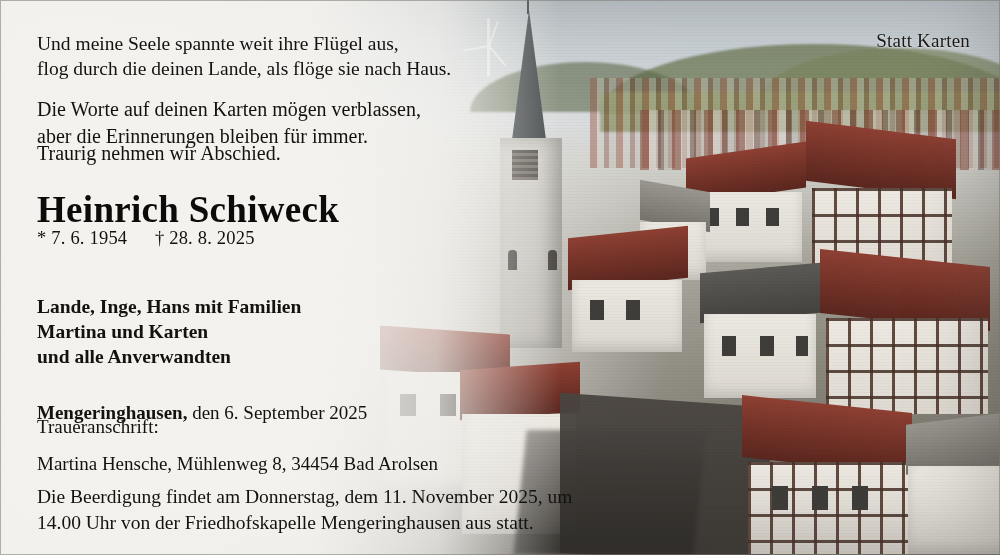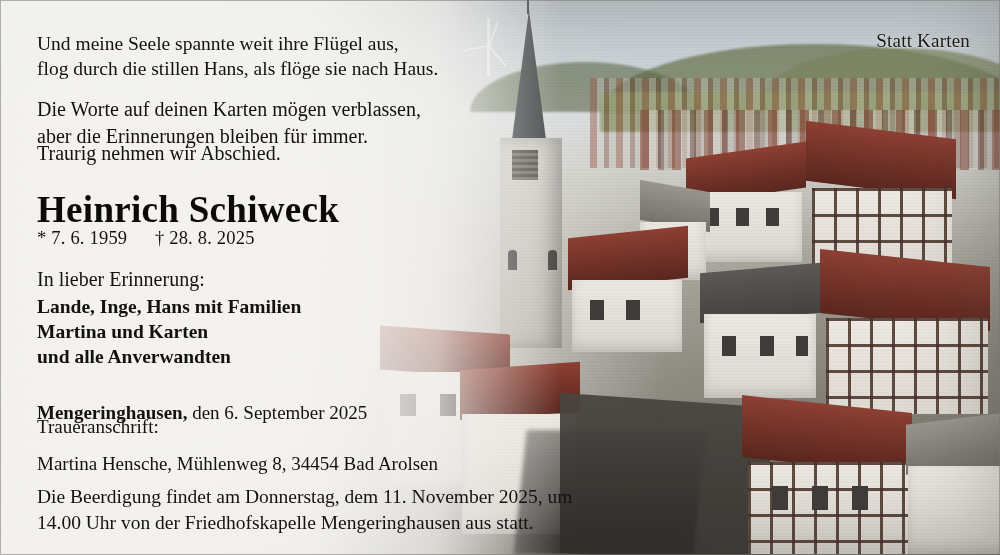--- a/index.html
+++ b/index.html
@@ -279,41 +279,40 @@
     <div class="vignette"></div>
     <div class="text-wash"></div>
   </div>
 
   <div id="content">
 
     <div class="statt">Statt Karten</div>
 
     <div class="block verse">
       <div class="line">Und meine Seele spannte weit ihre Flügel aus,</div>
-      <div class="line">flog durch die stillen Hans, als flöge sie nach Haus.</div>
+      <div class="line">flog durch die deinen Lande, als flöge sie nach Haus.</div>
     </div>
 
     <div class="block verse2">
       <div class="line">Die Worte auf deinen Karten mögen verblassen,</div>
       <div class="line">aber die Erinnerungen bleiben für immer.</div>
     </div>
 
     <div class="block verse3">Traurig nehmen wir Abschied.</div>
 
     <div class="block name">Heinrich Schiweck</div>
 
     <div class="block dates">
       <span>*</span>
-      <span>7. 6. 1959</span>
+      <span>7. 6. 1954</span>
       <span class="sep"></span>
       <span>†</span>
       <span>28. 8. 2025</span>
     </div>
 
-    <div class="block memory-intro">In lieber Erinnerung:</div>
 
     <div class="block family">
       <div class="line">Lande, Inge, Hans mit Familien</div>
       <div class="line">Martina und Karten</div>
       <div class="line">und alle Anverwandten</div>
     </div>
 
     <div class="block place">
       <b>Mengeringhausen,</b><span> den 6. September 2025</span>
     </div>

